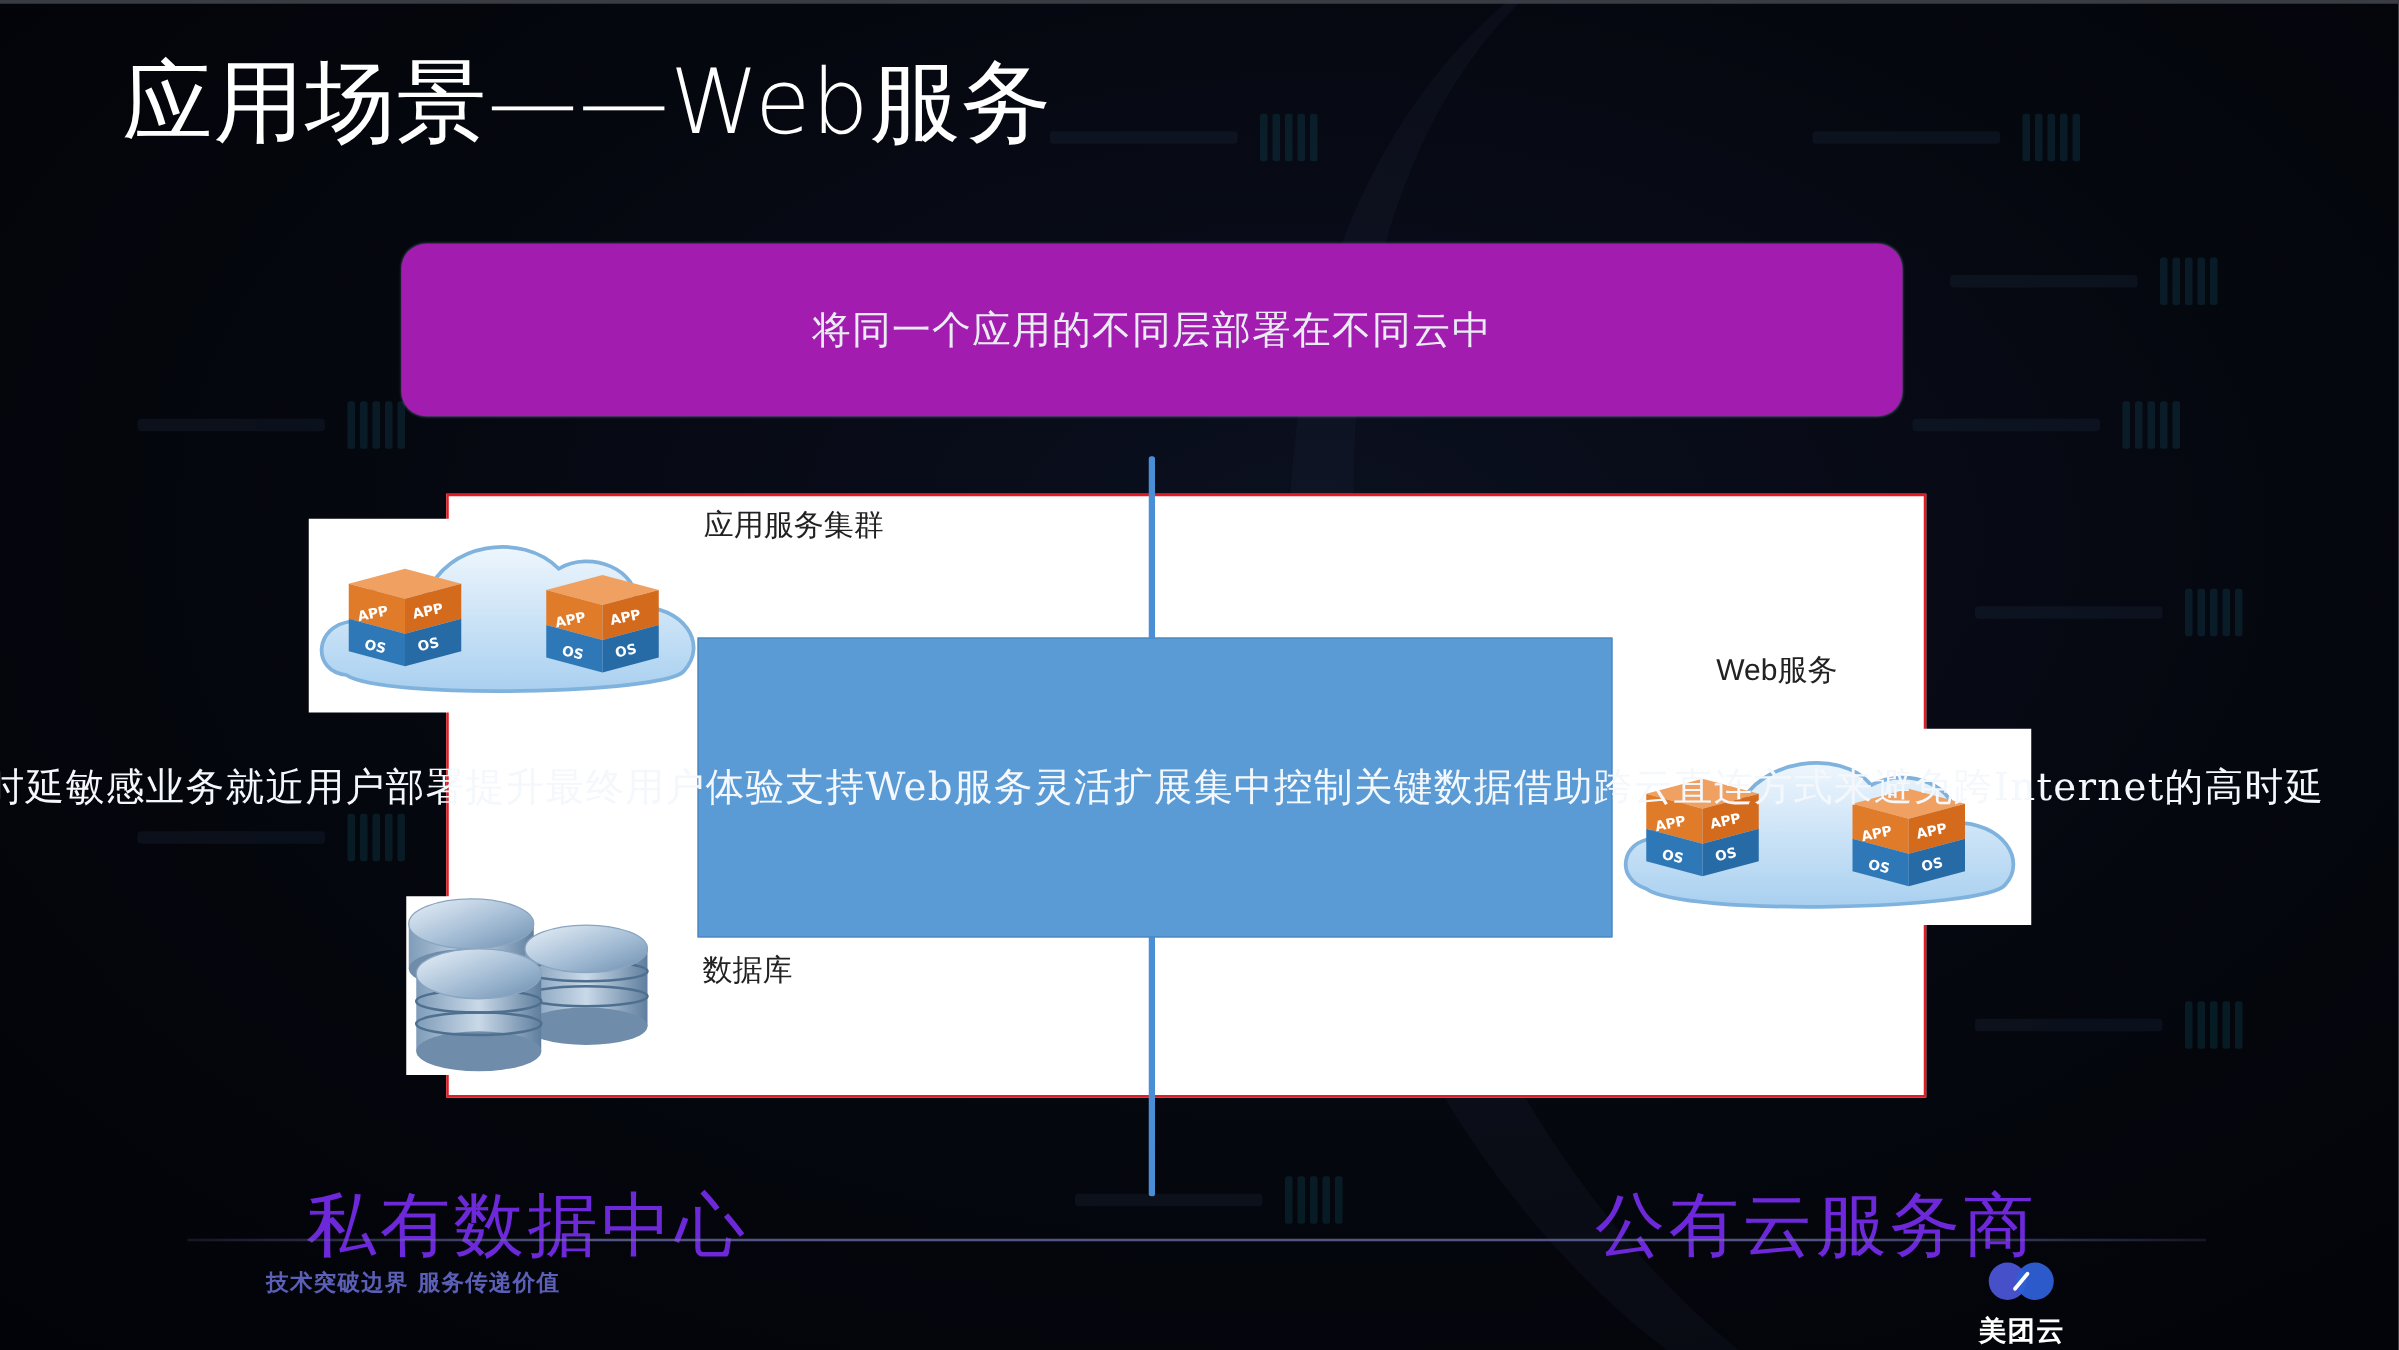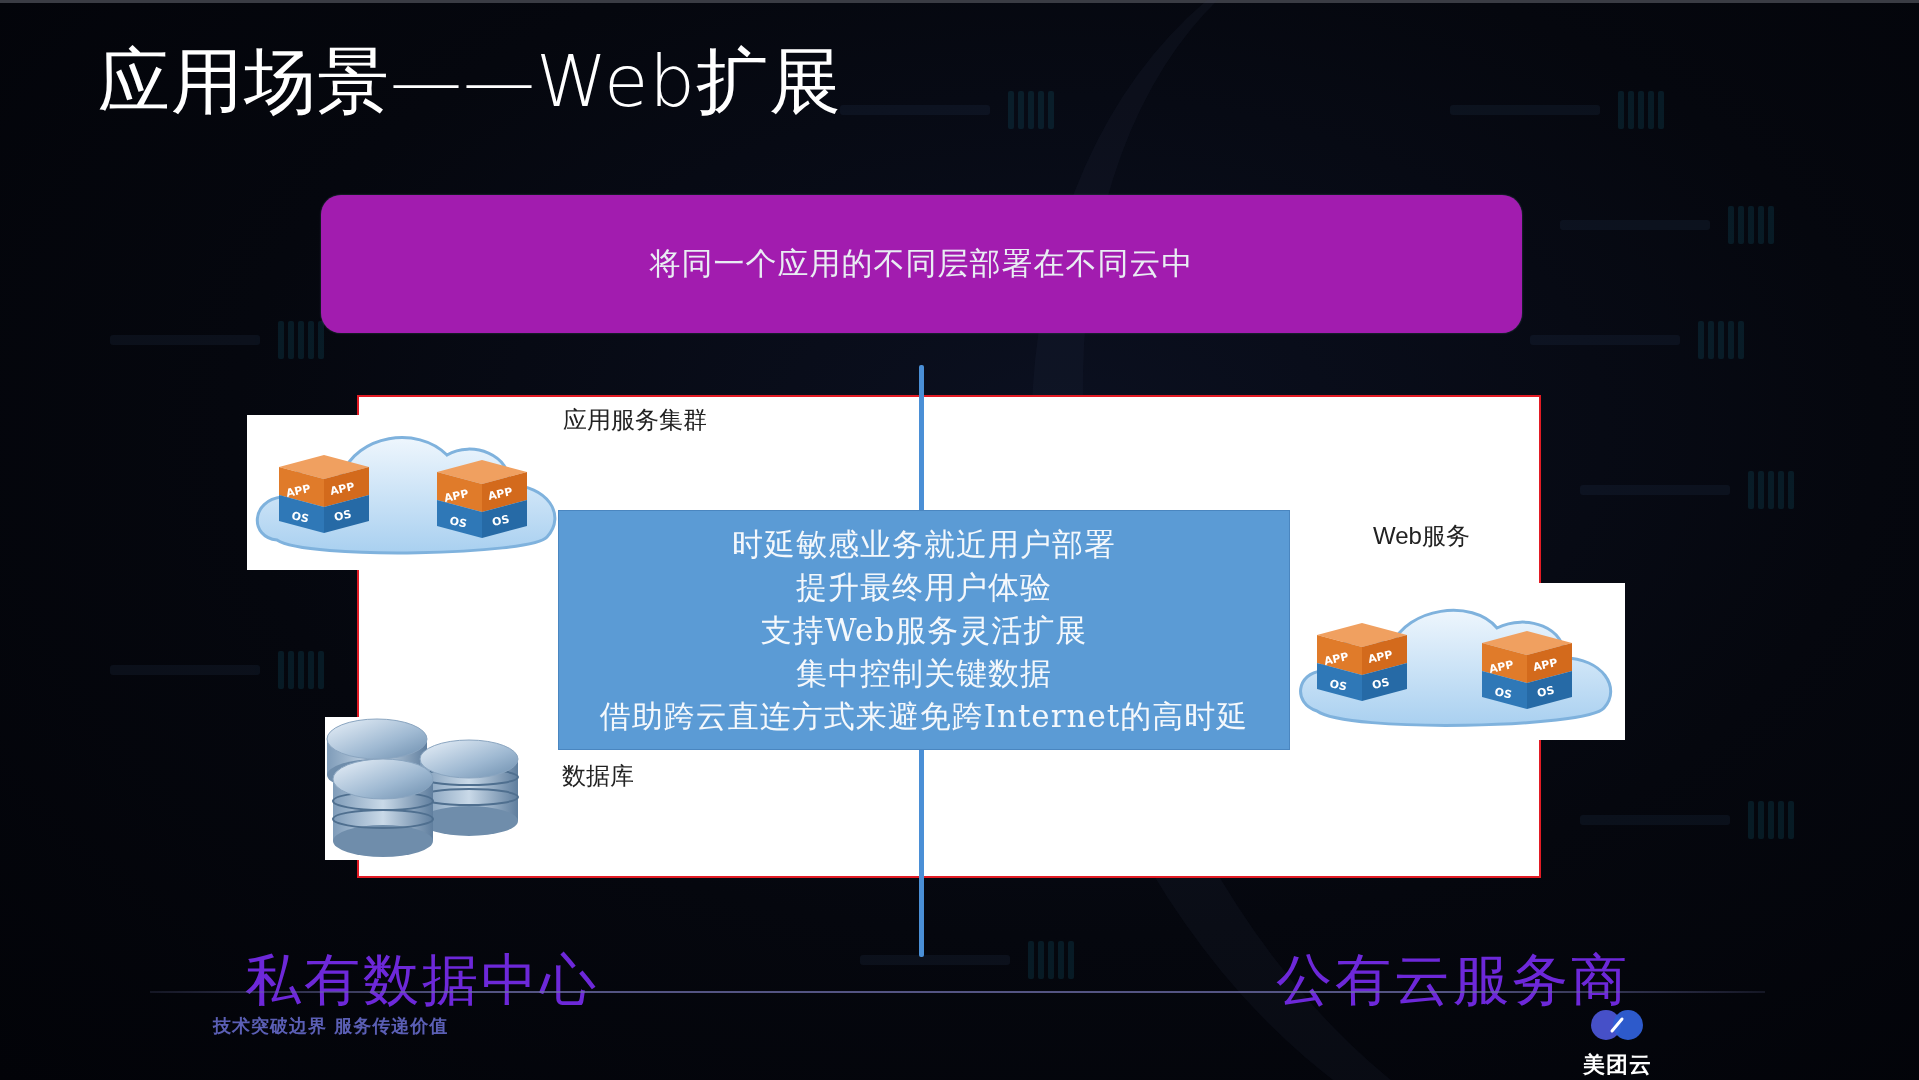--- a/index.html
+++ b/index.html
@@ -41,21 +41,21 @@
   .cloud-box { position:absolute; background:#ffffff; overflow:hidden; }
   .cloud-box svg { display:block; }
 
   .label-dark { position:absolute; color:#222; font-size:24px; white-space:nowrap; }
   .serif { font-family:"DejaVu Serif", serif; }
   .sans { font-family:Liberation Sans, sans-serif; }
 
   .benefits {
     position:absolute; left:558px; top:510px; width:732px; height:240px;
     background:#5b9bd5; border:1px solid #4a86c0; box-sizing:border-box;
-    display:flex; flex-direction:column; align-items:center; justify-content:center;
+    display:flex; flex-direction:row; align-items:center; justify-content:center;
   }
   .benefits .line { color:#f4f8fc; font-size:31px; line-height:43px; font-family:"DejaVu Serif", serif; white-space:nowrap; letter-spacing:1px; }
 
   .bottom-label { position:absolute; color:#6d28d9; font-size:56px; white-space:nowrap; letter-spacing:3px; font-family:"DejaVu Sans", sans-serif; }
   .divider { position:absolute; left:150px; top:991px; width:1615px; height:2px;
     background: linear-gradient(90deg, rgba(90,95,140,0.2), rgba(110,110,170,0.75) 20%, rgba(110,110,170,0.75) 80%, rgba(90,95,140,0.2)); }
   .slogan { position:absolute; left:213px; top:1014px; color:#5b5fb5; font-size:18px; letter-spacing:1px; font-weight:bold; white-space:nowrap; }
   .logo { position:absolute; left:1583px; top:1008px; display:flex; align-items:center; gap:8px;flex-direction:column; }
   .logo-text { color:#ffffff; font-size:22px; font-weight:bold; letter-spacing:1px; }
 </style>
@@ -149,21 +149,21 @@
     <div class="wm-text"></div>
     <div class="wm-bars">
       <span></span>
       <span></span>
       <span></span>
       <span></span>
       <span></span>
     </div>
   </div>
 
-<div class="title">应用场景——Web扩展</div>
+<div class="title">应用场景——Web服务</div>
 
 <div class="banner">
   <span class="banner-text">将同一个应用的不同层部署在不同云中</span>
 </div>
 
 <div class="panel"></div>
 
 <div class="vline"></div>
 
 <div class="cloud-box" style="left:247px;top:415px;width:328px;height:155px;">

